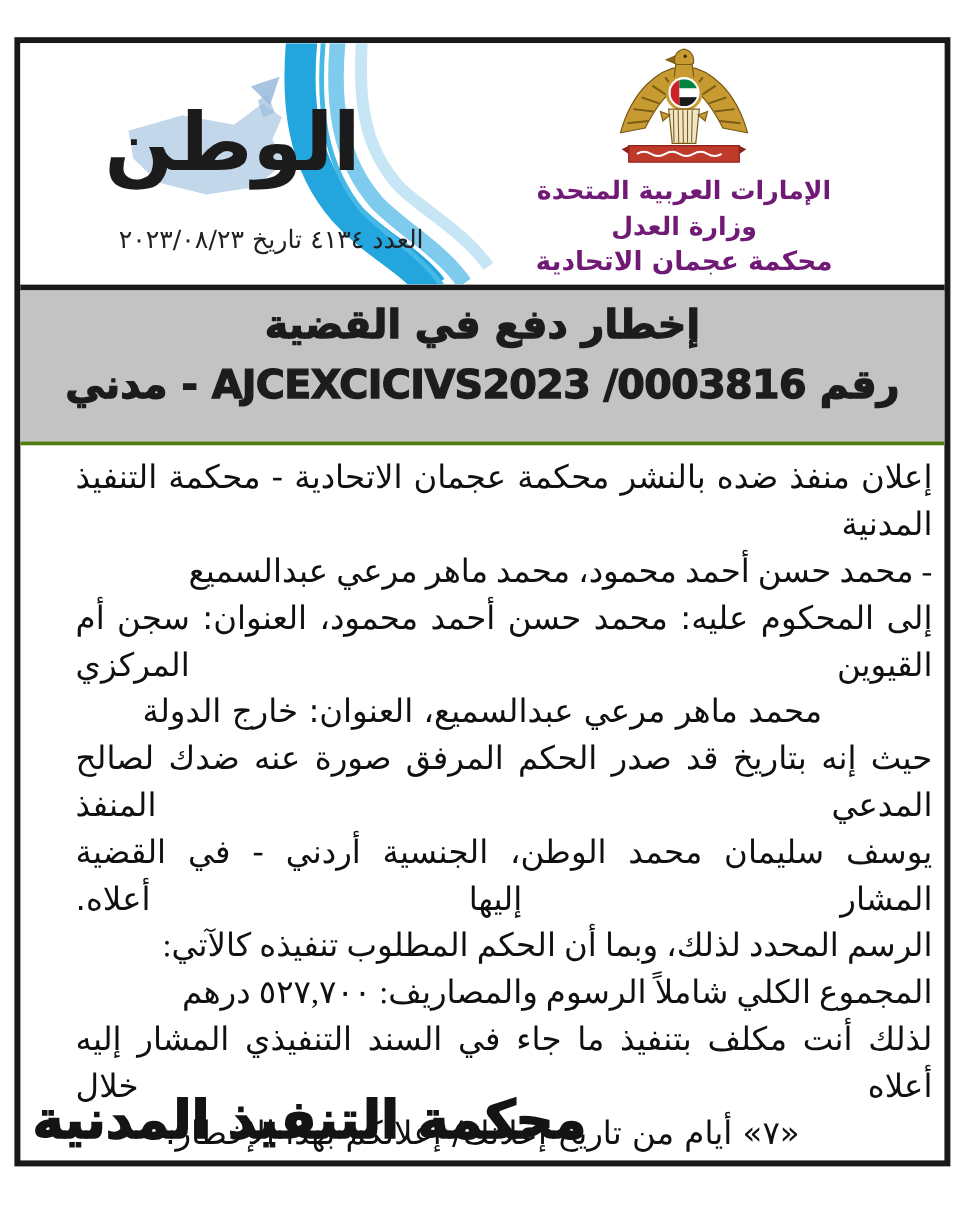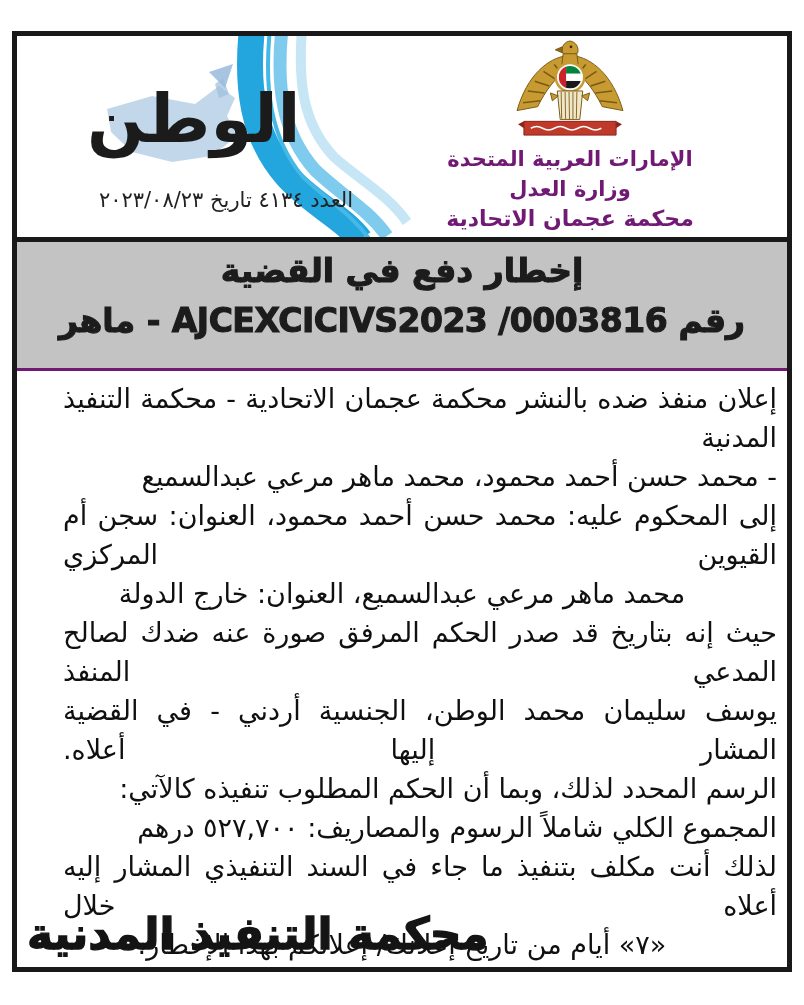--- a/index.html
+++ b/index.html
@@ -15,32 +15,32 @@
   .logo-text{position:absolute;left:70px;top:50px;z-index:3;font-size:67px;font-weight:bold;
              color:#1b1b1b;letter-spacing:-2px;line-height:1;}
   .issue-line{position:absolute;left:36px;top:152px;z-index:3;width:300px;font-size:21px;
               color:#222;direction:rtl;white-space:nowrap;}
   .authority{position:absolute;right:47px;top:2px;width:340px;text-align:center;z-index:2;}
   .authority .emblem{display:block;margin:2px auto 4px;}
   .authority-line{font-size:21px;font-weight:bold;color:#701a75;line-height:30px;direction:rtl;}
   .authority-line.court{font-size:22px;}
   
   .sep{height:5px;background:#191919;}
-  .band{background:#c3c3c4;border-bottom:3px solid #701a75;height:120px;padding-top:6px;
+  .band{background:#c3c3c4;border-bottom:3px solid #4d7c0f;height:120px;padding-top:6px;
         text-align:center;box-sizing:content-box;}
   .band-title{font-size:33px;line-height:46px;font-weight:bold;color:#1c1c1c;
               -webkit-text-stroke:1.1px #1c1c1c;}
   .band-case{font-size:33px;line-height:54px;font-weight:bold;color:#1c1c1c;
              -webkit-text-stroke:1.1px #1c1c1c;direction:rtl;}
   .band-case bdi{letter-spacing:-0.5px;}
   
   .body-text{padding:8px 10px 0 10px;direction:rtl;}
   .body-line{font-size:27px;line-height:39px;color:#101010;direction:rtl;}
   .body-line.full{text-align:justify;text-align-last:justify;text-justify:inter-word;margin-left:36px;}
-  .body-line.right{text-align:right;}
+  .body-line.right{text-align:right;font-family:Liberation Serif, serif;}
   .body-line.center{text-align:center;}
   
   .footer-name{position:absolute;left:10px;bottom:8px;font-size:44px;font-weight:bold;
                color:#141414;-webkit-text-stroke:1.4px #141414;direction:rtl;}
 </style>
 </head>
 <body>
 
 <div class="page">
   <div class="frame">
@@ -102,21 +102,21 @@
       </div>
     </div>
 
     <div class="sep"></div>
 
     <div class="band">
       <div class="band-title">إخطار دفع في القضية</div>
       <div class="band-case">
         <span>رقم</span>
         <bdi dir="ltr">AJCEXCICIVS2023 /0003816</bdi>
-        <span>- ماهر</span>
+        <span>- مدني</span>
       </div>
     </div>
 
     <div class="body-text">
         <div class="body-line full">إعلان منفذ ضده بالنشر محكمة عجمان الاتحادية - محكمة التنفيذ المدنية</div>
         <div class="body-line right">- محمد حسن أحمد محمود، محمد ماهر مرعي عبدالسميع</div>
         <div class="body-line full">إلى المحكوم عليه: محمد حسن أحمد محمود، العنوان: سجن أم القيوين المركزي</div>
         <div class="body-line center">محمد ماهر مرعي عبدالسميع، العنوان: خارج الدولة</div>
         <div class="body-line full">حيث إنه بتاريخ قد صدر الحكم المرفق صورة عنه ضدك لصالح المدعي المنفذ</div>
         <div class="body-line full">يوسف سليمان محمد الوطن، الجنسية أردني - في القضية المشار إليها أعلاه.</div>

